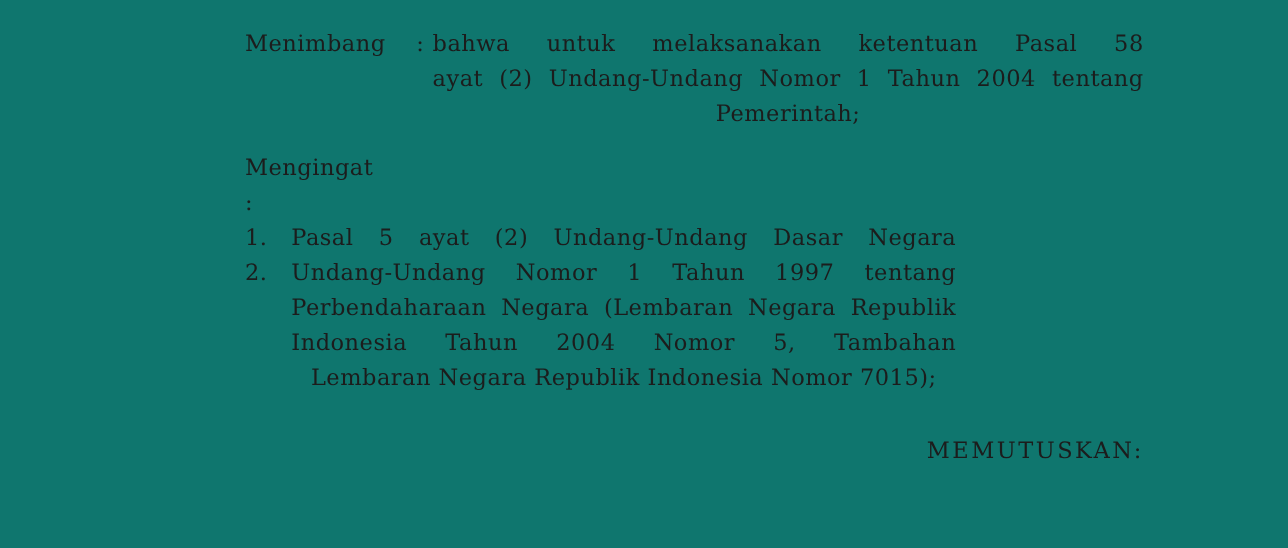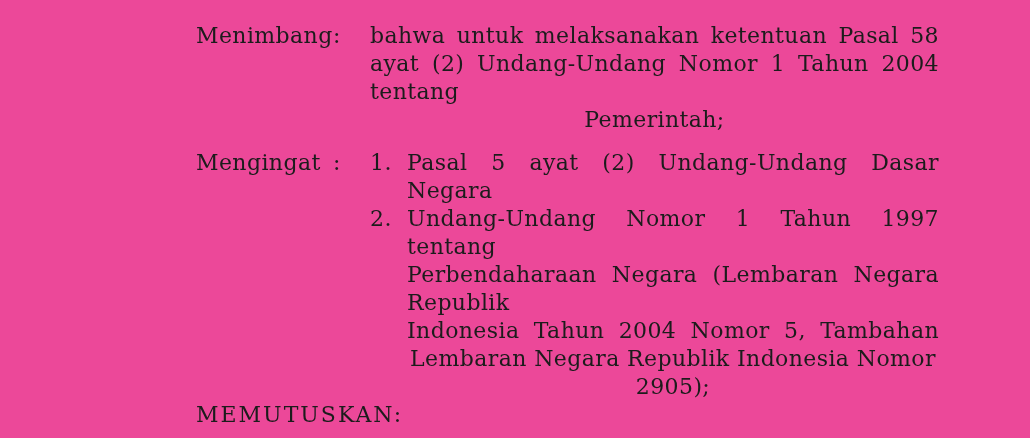--- a/index.html
+++ b/index.html
@@ -4,24 +4,24 @@
 <style>
   html, body {
     margin: 0;
     padding: 0;
     background: #ffffff;
   }
   .page {
     position: relative;
     width: 1030px;
     height: 438px;
-    background: #ec4899;
+    background: #0f766e;
     overflow: hidden;
     font-family: "DejaVu Serif", "Liberation Serif", serif;
-    font-size: 22px;
+    font-size: 18px;
     line-height: 28px;
     color: #1c1c1c;
     letter-spacing: 0.4px;
     box-sizing: border-box;
     padding-top: 22px;
   }
   .section {
     display: flex;
     margin-left: 196px;
     width: 719px;
@@ -31,50 +31,51 @@
     flex: none;
     text-align: left;
   }
   .colon-col {
     width: 13px;
     flex: none;
   }
   .body-col {
     width: 569px;
     flex: none;
-    margin-left: 24px;
   }
   
   .jl {
     text-align: justify;
     text-align-last: justify;
   }
   
   .ll {
     text-align: center;
   }
   .mengingat {
     margin-top: 15px;
+    flex-direction: column;
   }
   .list-item {
     display: flex;
   }
   .num-col {
     width: 37px;
     flex: none;
     text-align: left;
   }
   .item-text {
     width: 532px;
     flex: none;
   }
   .memutuskan {
     margin-left: 196px;
     width: 719px;
-    text-align: left;
+    margin-top: 30px;
+    text-align: right;
     letter-spacing: 2px;
   }
 </style>
 </head>
 <body>
 
 <div class="page">
 
   <div class="section">
     <div class="label-col">Menimbang</div>
@@ -97,21 +98,21 @@
           <div class="jl">Pasal 5 ayat (2) Undang-Undang Dasar Negara</div>
         </div>
       </div>
 
       <div class="list-item">
         <div class="num-col">2.</div>
         <div class="item-text">
           <div class="jl">Undang-Undang Nomor 1 Tahun 1997 tentang</div>
           <div class="jl">Perbendaharaan Negara (Lembaran Negara Republik</div>
           <div class="jl">Indonesia Tahun 2004 Nomor 5, Tambahan</div>
-          <div class="ll">Lembaran Negara Republik Indonesia Nomor 2905);</div>
+          <div class="ll">Lembaran Negara Republik Indonesia Nomor 7015);</div>
         </div>
       </div>
 
     </div>
   </div>
 
   <div class="memutuskan">MEMUTUSKAN:</div>
 
 </div>
 

